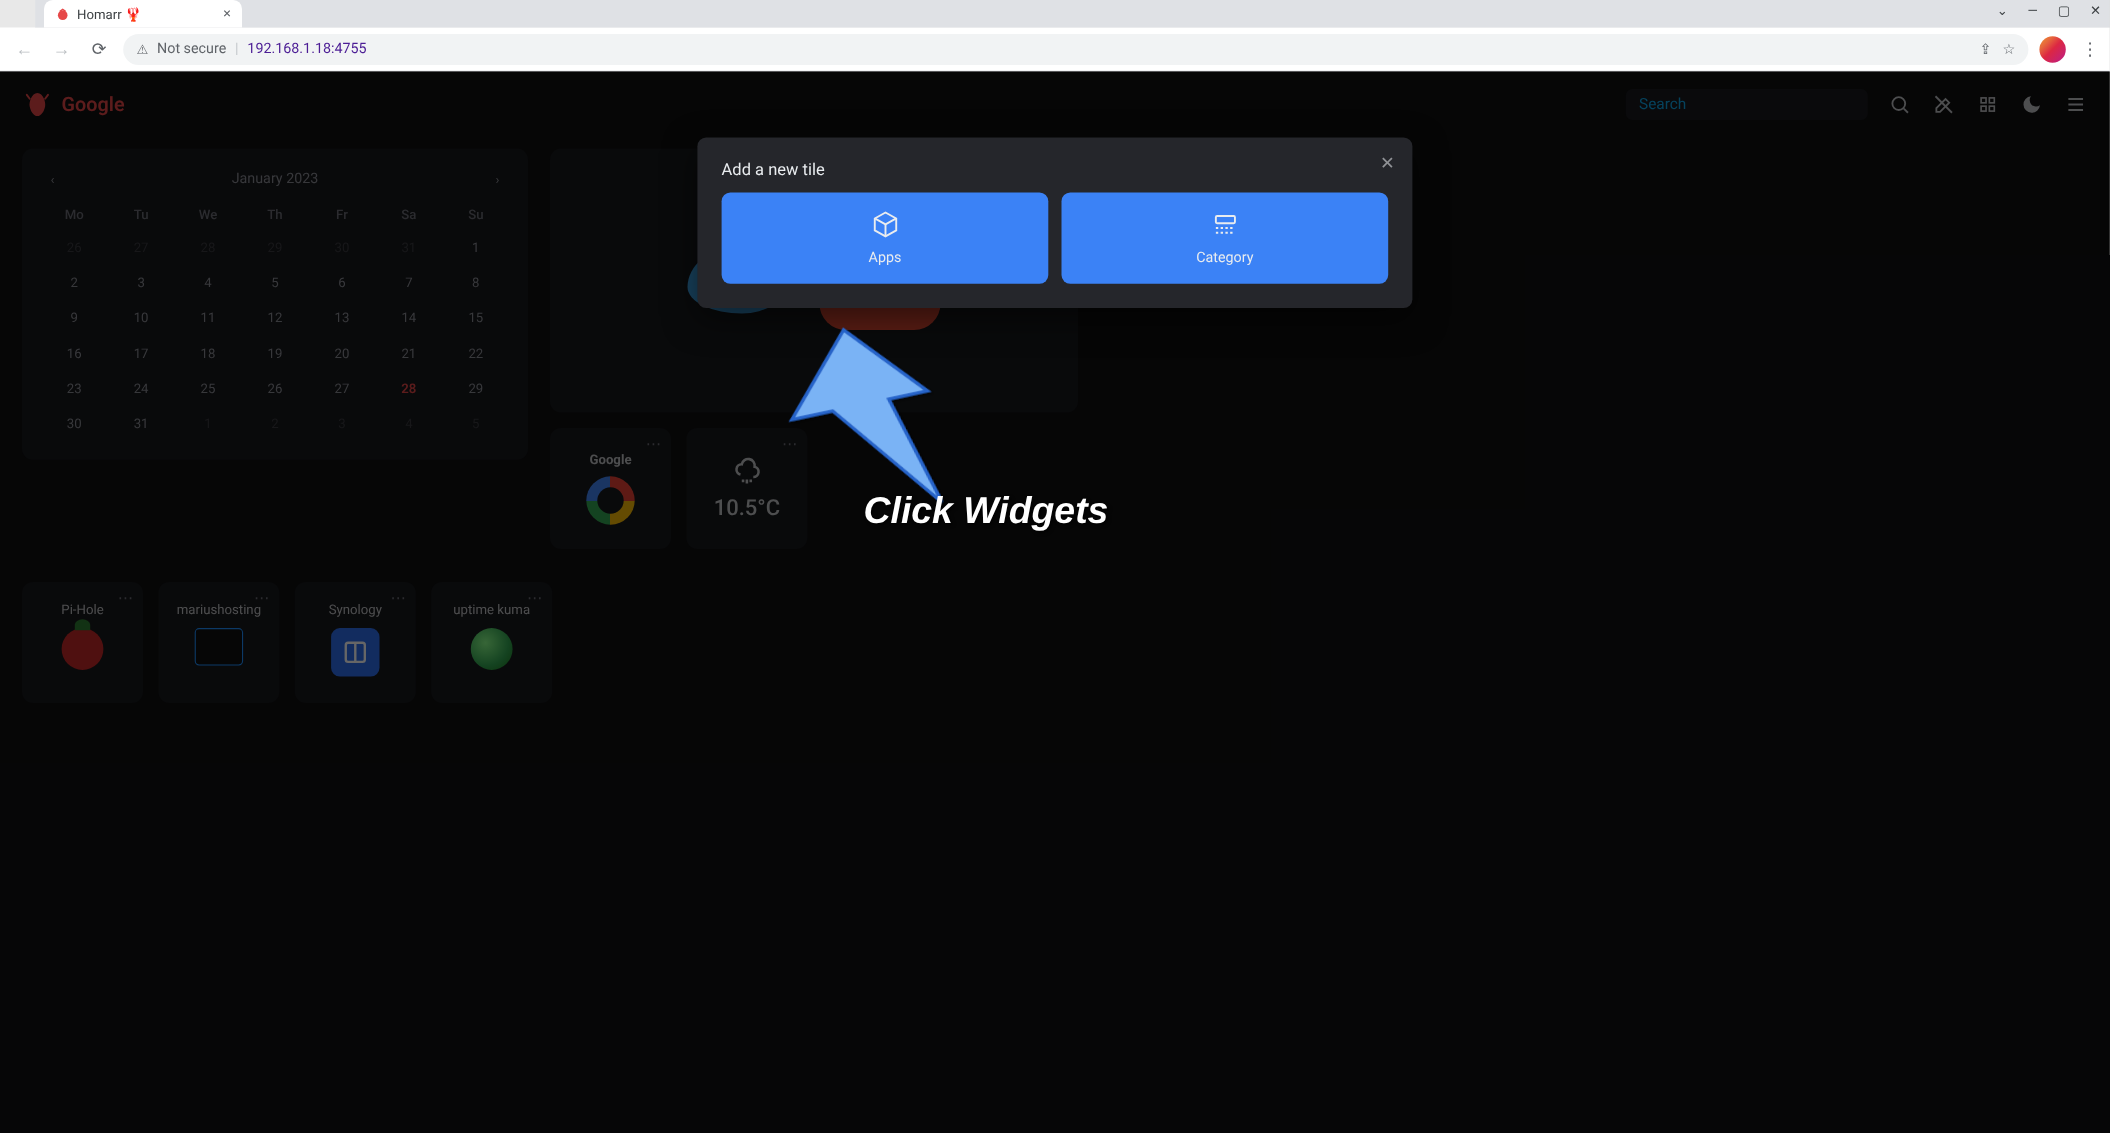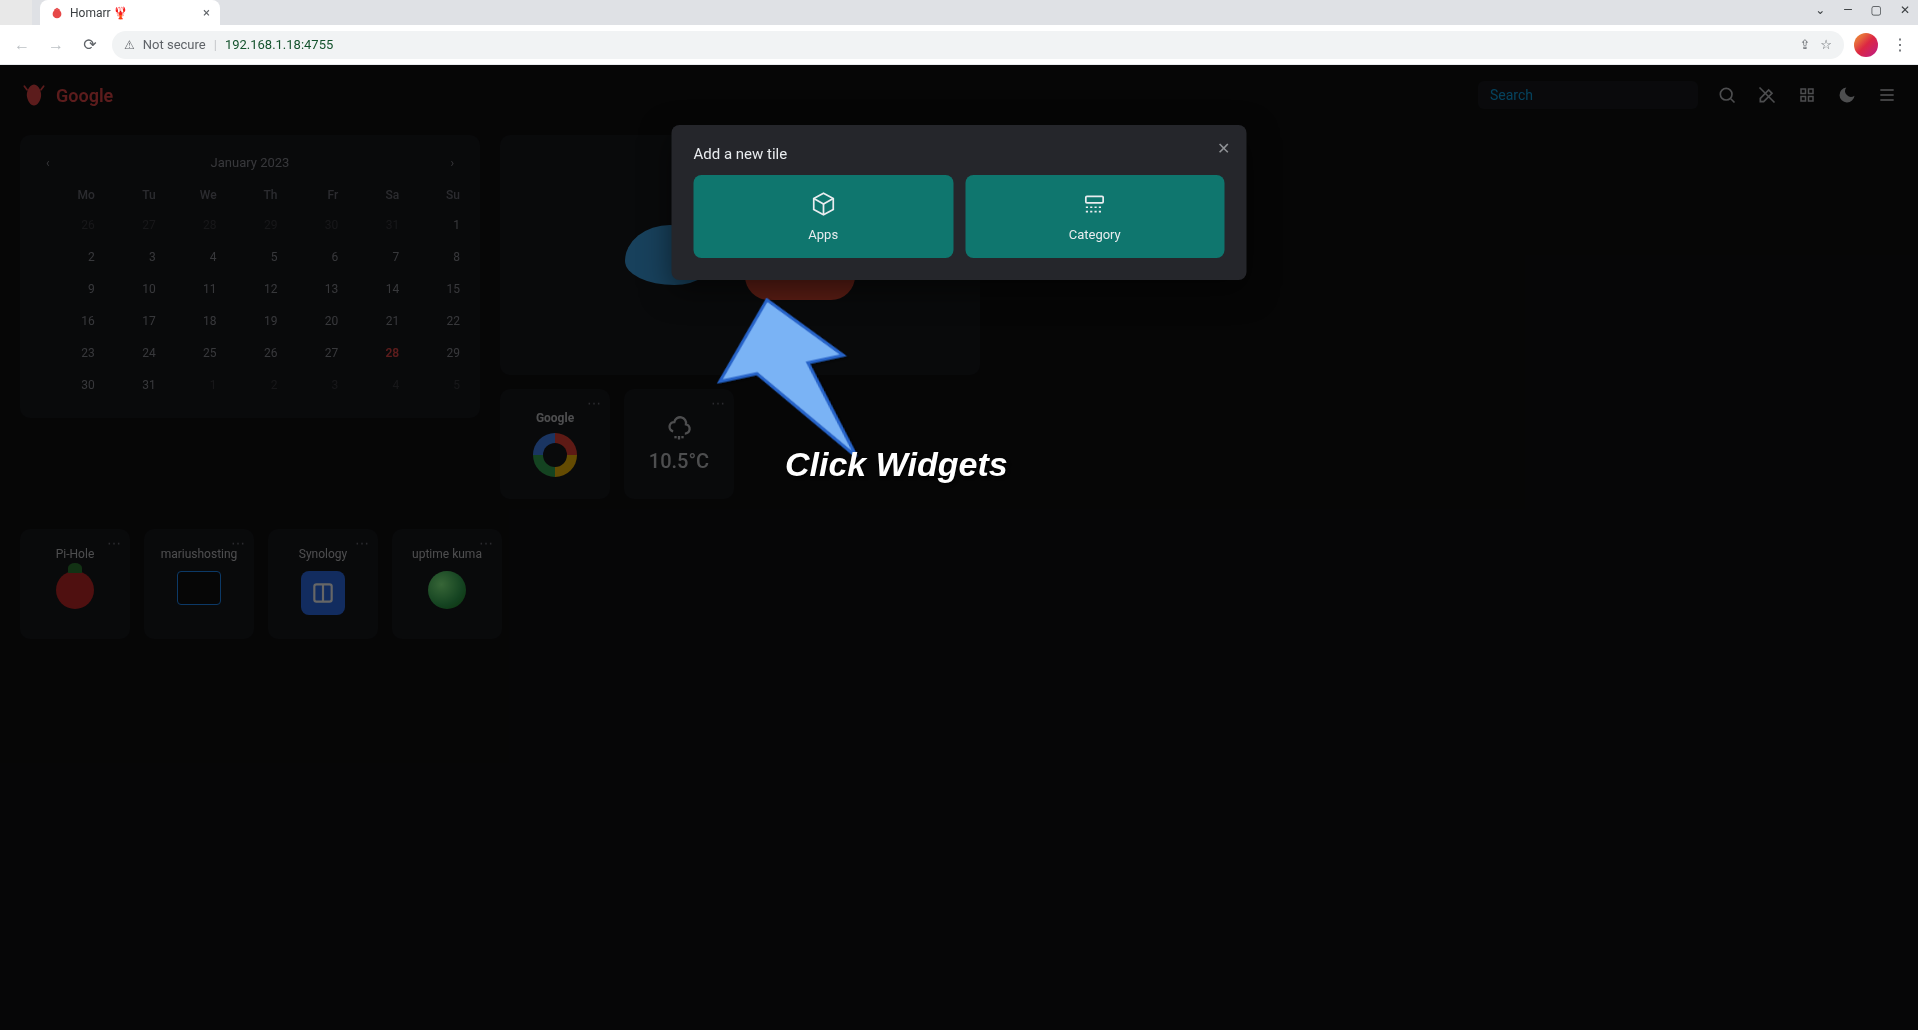--- a/index.html
+++ b/index.html
@@ -51,21 +51,21 @@
   border-radius: 14px;
   height: 28px;
   display: flex;
   align-items: center;
   padding: 0 12px;
   gap: 8px;
   font-size: 13px;
   color: #5f6368;
 }
 .not-secure-icon { font-size: 12px; }
-.url-text { color: #14532d; }
+.url-text { color: #4c1d95; }
 .addr-right { margin-left: auto; display: flex; gap: 10px; color: #5f6368; }
 .toolbar-right { display: flex; gap: 14px; align-items: center; }
 .avatar {
   width: 24px; height: 24px; border-radius: 50%;
   background: linear-gradient(135deg,#f09433,#e6683c,#dc2743,#cc2366,#bc1888);
 }
 .kebab { color: #5f6368; font-size: 16px; }
 
 
 .app {
@@ -106,21 +106,21 @@
 }
 
 .widget-card {
   background: #18191c;
   border-radius: 10px;
   position: relative;
 }
 .calendar-card { width: 460px; padding: 20px; }
 .cal-header { display: flex; justify-content: space-between; align-items: center; color: #8a8c94; font-size: 13px; margin-bottom: 14px; }
 .cal-nav { color: #8a8c94; cursor: pointer; font-size: 12px; padding: 0 6px; }
-.cal-grid { display: grid; grid-template-columns: repeat(7, 1fr); gap: 6px; text-align: right; font-size: 12px; color: #8a8c94; }
+.cal-grid { display: grid; grid-template-columns: repeat(7, 1fr); gap: 6px; text-align: center; font-size: 12px; color: #8a8c94; }
 .cal-dow { color: #6b6d76; font-weight: 500; padding: 4px 0; }
 .cal-day { padding: 6px 0; color: #8a8c94; }
 .cal-day.muted { color: #3a3b40; }
 .cal-day.today { color: #e64848; font-weight: 600; }
 
 .big-tile { width: 480px; height: 240px; display: flex; align-items: center; justify-content: center; gap: 30px; }
 .blob-blue { width: 90px; height: 60px; background:#3ea3e6; border-radius: 50% 50% 45% 55% / 60% 55% 45% 40%; }
 .blob-red { width: 110px; height: 90px; background:#e24a33; border-radius: 24px; }
 
 .small-tiles { display: flex; gap: 14px; }
@@ -154,33 +154,33 @@
 .dimmer {
   position: absolute; inset: 0; background: rgba(0,0,0,0.6);
 }
 
 
 .modal {
   position: absolute;
   top: 60px;
   left: 50%;
   transform: translateX(-50%);
-  width: 575px;
+  width: 650px;
   background: #25262b;
   border-radius: 8px;
   padding: 20px 22px 22px;
   color: #c1c2c5;
   box-shadow: 0 10px 30px rgba(0,0,0,0.5);
 }
 .modal-title { font-size: 15px; color: #e9ecef; margin-bottom: 12px; }
 .modal-close { position:absolute; top:14px; right:16px; color:#909296; font-size:16px; cursor:pointer; }
 .modal-desc { font-size: 14px; color:#a6a7ab; line-height:1.5; margin-bottom:18px; }
 .option-row { display:flex; gap:12px; }
 .option-card {
-  flex:1; background:#0f766e; border-radius:8px; padding:16px 8px;
+  flex:1; background:#3b82f6; border-radius:8px; padding:16px 8px;
   display:flex; flex-direction:column; align-items:center; gap:10px;
   cursor:pointer; color:#e9ecef; font-size:13px;
 }
 .option-card.hovered { background:#2f3036; }
 .option-icon { height:26px; display:flex; align-items:center; justify-content:center; }
 
 
 .annotation-arrow {
   position:absolute;
   top:225px; left:700px;

